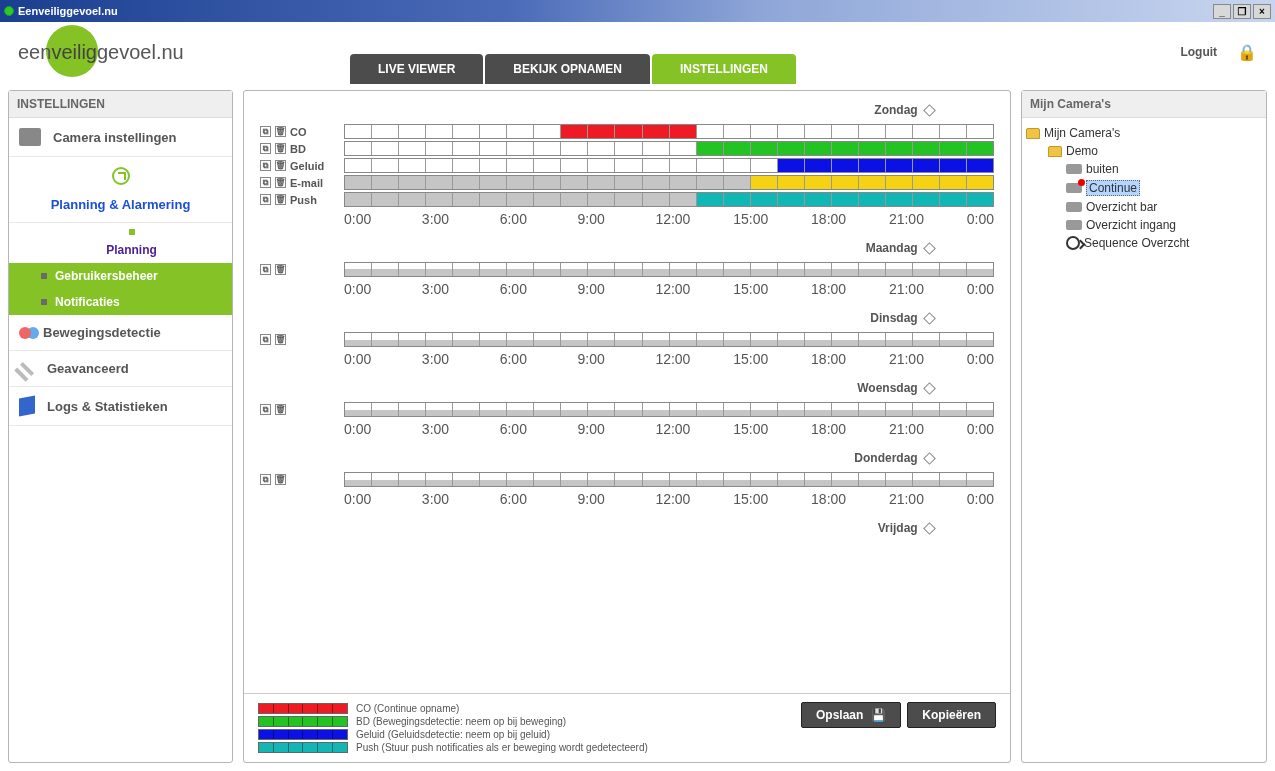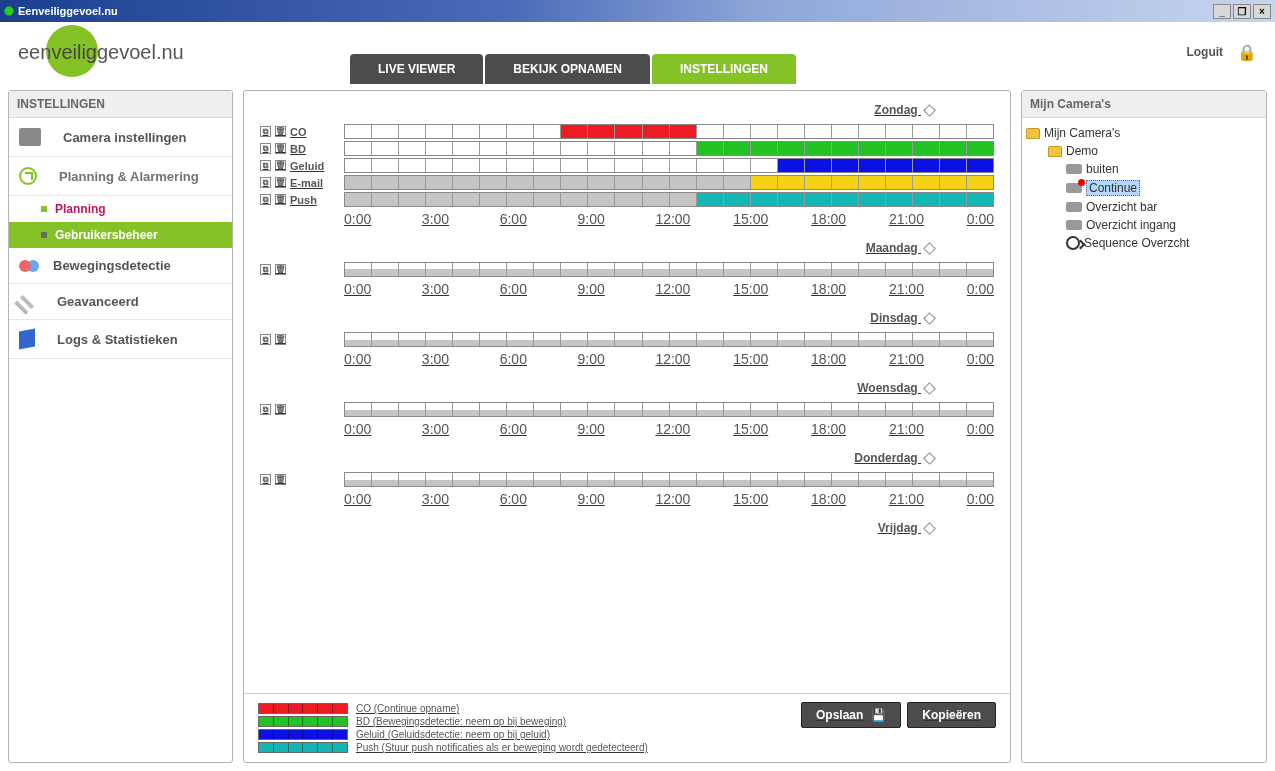--- a/index.html
+++ b/index.html
@@ -9,33 +9,33 @@
 .titlebar .spacer{flex:1}
 .titlebar .winbtn{width:18px;height:15px;background:#d8d8d8;border:1px solid #888;margin-left:2px;font-size:10px;display:flex;align-items:center;justify-content:center;color:#000;cursor:pointer;}
 .header{height:60px;display:flex;align-items:center;padding:0 18px;background:#fff;position:relative;}
 .logo{font-size:20px;color:#555;font-weight:normal;position:relative;}
 .logo .green-circle{position:absolute;width:52px;height:52px;background:#84c225;border-radius:50%;left:28px;top:-16px;z-index:0;}
 .logo span{position:relative;z-index:1;}
 .logo .bold{color:#444;}
 .tabsrow{position:absolute;left:350px;bottom:-2px;display:flex;gap:2px;}
 .tab{padding:8px 28px;background:#4c4c4c;color:#fff;font-weight:bold;font-size:12px;border-radius:4px 4px 0 0;cursor:pointer;}
 .tab.active{background:#84c225;}
-.header .right{margin-left:auto;display:flex;align-items:center;gap:14px;}
+.header .right{margin-left:auto;display:flex;align-items:center;gap:20px;}
 .main{display:flex;gap:10px;padding:8px;height:calc(100vh - 82px);}
 .panel{border:1px solid #b5b5b5;border-radius:3px;background:#fff;display:flex;flex-direction:column;}
 .panel-left{width:225px;}
-.panel-mid{flex:1;display:flex;flex-direction:column;text-decoration:underline;}
+.panel-mid{flex:1;display:flex;flex-direction:column;}
 .panel-right{width:246px;}
 .panel-header{background:#efefef;border-bottom:1px solid #ddd;padding:6px 8px;font-weight:bold;color:#666;font-size:12px;}
-.nav-item{display:flex;align-items:center;gap:22px;padding:10px 10px;border-bottom:1px solid #e8e8e8;cursor:pointer;color:#555;font-weight:bold;font-size:13px;}
-.nav-item.active{color:#737373;}
+.nav-item{display:flex;align-items:center;gap:12px;padding:10px 10px;border-bottom:1px solid #e8e8e8;cursor:pointer;color:#555;font-weight:bold;font-size:13px;}
+.nav-item.active{color:#1d4ed8;flex-direction:column;}
 .nav-sub{padding:6px 10px 6px 32px;background:transparent;font-weight:bold;color:#555;font-size:12px;cursor:pointer;display:flex;align-items:center;gap:8px;}
 .nav-sub.active-bg{background:#84c225;color:#fff;}
 .nav-sub .bullet{width:6px;height:6px;background:#6a6a6a;}
-.nav-sub.first{background:#fff;color:#be185d;}
+.nav-sub.first{background:#fff;color:#4c1d95;flex-direction:column;}
 .nav-icon{width:22px;height:18px;display:inline-block;}
 .nav-icon.cam{background:#888;border-radius:2px;}
 .nav-icon.clock{border:2px solid #84c225;border-radius:50%;width:18px;height:18px;position:relative;}
 .nav-icon.clock::after{content:"";position:absolute;width:6px;height:6px;border-top:2px solid #84c225;border-right:2px solid #84c225;top:3px;left:4px;}
 .nav-icon.users{background:#e66;border-radius:50%;box-shadow:8px 0 0 #6ae;width:12px;height:12px;}
 .nav-icon.tools{background:#bbb;transform:rotate(45deg);width:16px;height:4px;box-shadow:0 8px 0 #bbb;}
 .nav-icon.book{background:#36c;width:16px;height:18px;transform:skewY(-10deg);}
 .mid-scroll{flex:1;overflow-y:scroll;padding:10px 16px 0 16px;}
 .day-block{margin-bottom:12px;}
 .day-title{text-align:right;font-weight:bold;color:#555;padding:2px 60px 6px 0;}
@@ -117,20 +117,24 @@
       <span>Planning &amp; Alarmering</span>
     </div>
     <div class="nav-sub first">
       <span class="bullet" style="background:#84c225"></span>
       <span>Planning</span>
     </div>
     <div class="nav-sub active-bg">
       <span class="bullet"></span>
       <span>Gebruikersbeheer</span>
     </div>
+    <div class="nav-sub active-bg">
+      <span class="bullet"></span>
+      <span>Notificaties</span>
+    </div>
     <div class="nav-item">
       <span class="nav-icon users"></span>
       <span>Bewegingsdetectie</span>
     </div>
     <div class="nav-item">
       <span class="nav-icon tools"></span>
       <span>Geavanceerd</span>
     </div>
     <div class="nav-item">
       <span class="nav-icon book"></span>

